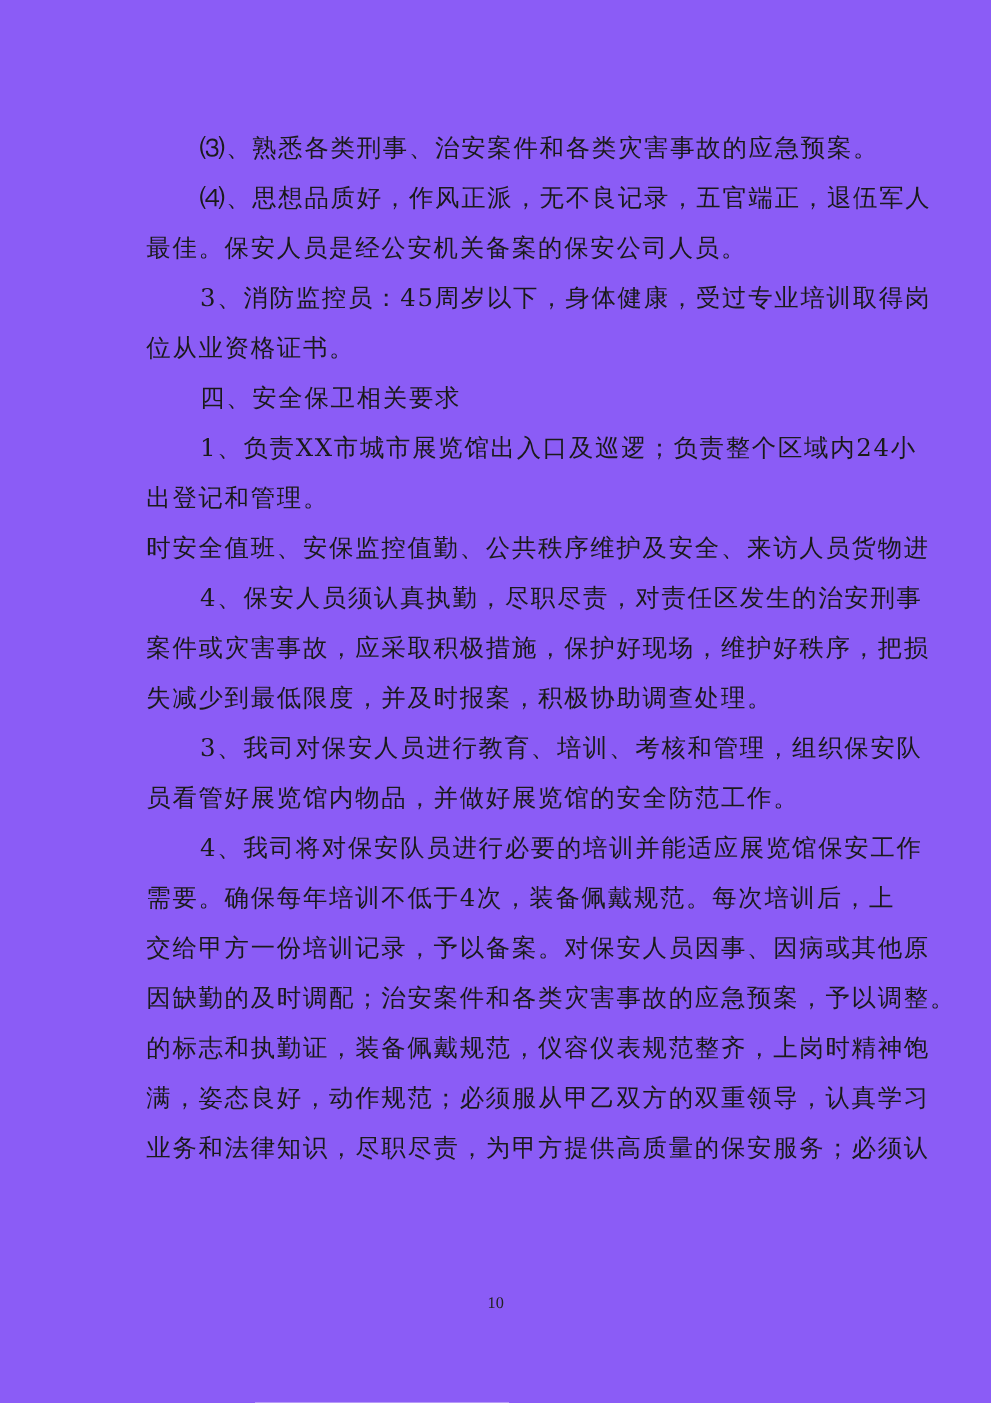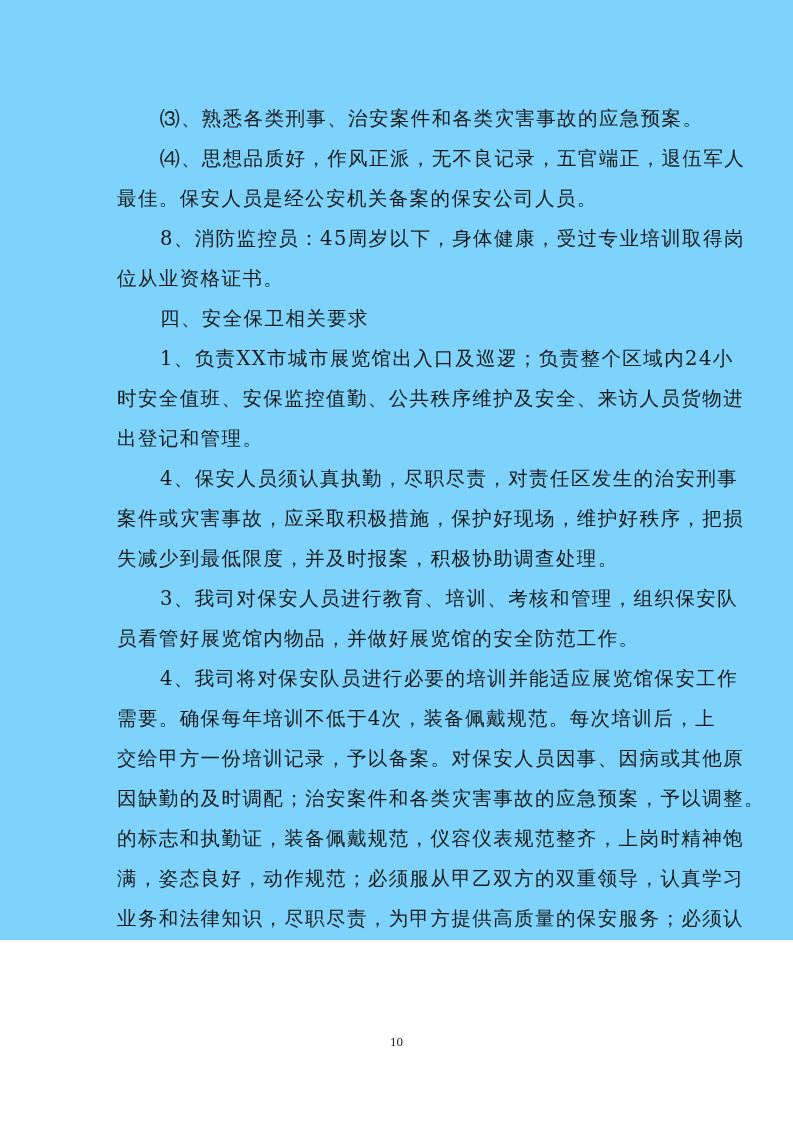--- a/index.html
+++ b/index.html
@@ -1,40 +1,40 @@
 <!DOCTYPE html>
 <html><head>
 <meta charset="utf-8">
 <style>
   html, body { margin: 0; padding: 0; background: #ffffff; }
   body { width: 793px; height: 1122px; position: relative; overflow: hidden;
          font-family: "DejaVu Serif", "Liberation Serif", serif; color: #1a1a1a; }
-  .page { position: absolute; left: 0; top: 0; width: 793px; height: 940px; background: #7dd3fc; }
+  .page { position: absolute; left: 0; top: 0; width: 793px; height: 1122px; background: #8b5cf6; }
   .body-text { position: absolute; left: 117px; top: 99px; width: 586px; }
   .line { height: 40px; line-height: 40px; font-size: 19.5px; white-space: nowrap;
           letter-spacing: 1.4px; text-align: justify; text-align-last: justify; }
   .line.indent { padding-left: 43px; }
   .line.last { text-align-last: left; }
   .page-number { position: absolute; left: 0; width: 793px; top: 1034px; text-align: center;
                  font-family: "Liberation Serif", serif; font-size: 13px; color: #222; }
 </style>
 </head>
 <body>
 
 <div class="page">
   <div class="body-text">
     <div class="line indent last">⑶、熟悉各类刑事、治安案件和各类灾害事故的应急预案。</div>
     <div class="line indent">⑷、思想品质好，作风正派，无不良记录，五官端正，退伍军人</div>
     <div class="line last">最佳。保安人员是经公安机关备案的保安公司人员。</div>
-    <div class="line indent">8、消防监控员：45周岁以下，身体健康，受过专业培训取得岗</div>
+    <div class="line indent">3、消防监控员：45周岁以下，身体健康，受过专业培训取得岗</div>
     <div class="line last">位从业资格证书。</div>
     <div class="line indent last">四、安全保卫相关要求</div>
     <div class="line indent">1、负责XX市城市展览馆出入口及巡逻；负责整个区域内24小</div>
+    <div class="line last">出登记和管理。</div>
     <div class="line">时安全值班、安保监控值勤、公共秩序维护及安全、来访人员货物进</div>
-    <div class="line last">出登记和管理。</div>
     <div class="line indent">4、保安人员须认真执勤，尽职尽责，对责任区发生的治安刑事</div>
     <div class="line">案件或灾害事故，应采取积极措施，保护好现场，维护好秩序，把损</div>
     <div class="line last">失减少到最低限度，并及时报案，积极协助调查处理。</div>
     <div class="line indent">3、我司对保安人员进行教育、培训、考核和管理，组织保安队</div>
     <div class="line last">员看管好展览馆内物品，并做好展览馆的安全防范工作。</div>
     <div class="line indent">4、我司将对保安队员进行必要的培训并能适应展览馆保安工作</div>
     <div class="line">需要。确保每年培训不低于4次，装备佩戴规范。每次培训后，上</div>
     <div class="line">交给甲方一份培训记录，予以备案。对保安人员因事、因病或其他原</div>
     <div class="line last">因缺勤的及时调配；治安案件和各类灾害事故的应急预案，予以调整。</div>
     <div class="line">的标志和执勤证，装备佩戴规范，仪容仪表规范整齐，上岗时精神饱</div>

